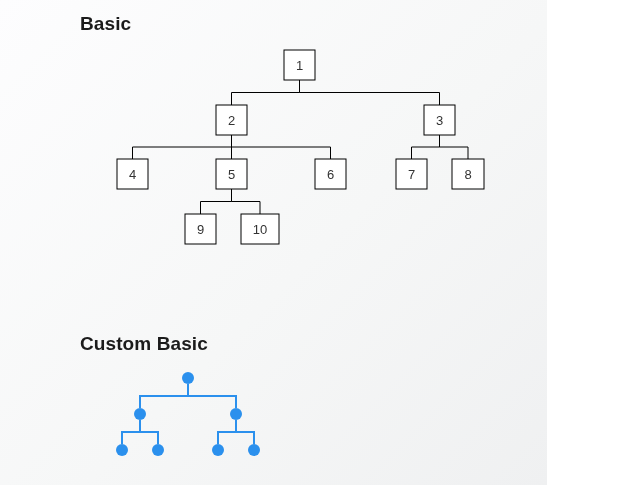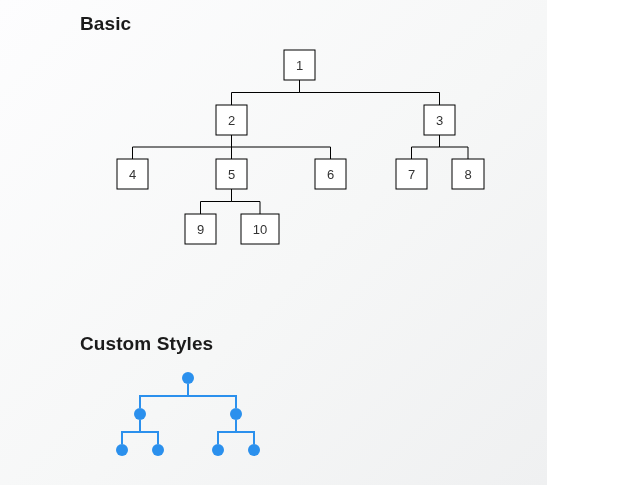--- a/index.html
+++ b/index.html
@@ -29,21 +29,21 @@
   .diagram-canvas text {
     font-family: "Liberation Sans", sans-serif;
   }
 </style>
 </head>
 <body>
 
 <div class="page" style="background: linear-gradient(135deg, rgb(253, 253, 254) 0%, rgb(246, 247, 247) 55%, rgb(239, 240, 241) 100%);">
   <h2 class="heading heading-basic" style="color: rgb(27, 27, 27);">Basic</h2>
 
-  <h2 class="heading heading-custom" style="color: rgb(27, 27, 27);">Custom Styles</h2>
+  <h2 class="heading heading-custom" style="color: rgb(27, 27, 27);">Custom Basic</h2>
 
   <svg class="diagram-canvas" viewBox="0 0 637 485" xmlns="http://www.w3.org/2000/svg">
       <g>
         <path d="M 299.5 80 V 92.5 H 231.5 V 105" fill="none" stroke="#000000" stroke-width="1"></path>
         <path d="M 299.5 80 V 92.5 H 439.5 V 105" fill="none" stroke="#000000" stroke-width="1"></path>
         <path d="M 231.5 135 V 147 H 132.5 V 159" fill="none" stroke="#000000" stroke-width="1"></path>
         <path d="M 231.5 135 V 147 H 231.5 V 159" fill="none" stroke="#000000" stroke-width="1"></path>
         <path d="M 231.5 135 V 147 H 330.5 V 159" fill="none" stroke="#000000" stroke-width="1"></path>
         <path d="M 439.5 135 V 147 H 411.5 V 159" fill="none" stroke="#000000" stroke-width="1"></path>
         <path d="M 439.5 135 V 147 H 468 V 159" fill="none" stroke="#000000" stroke-width="1"></path>

